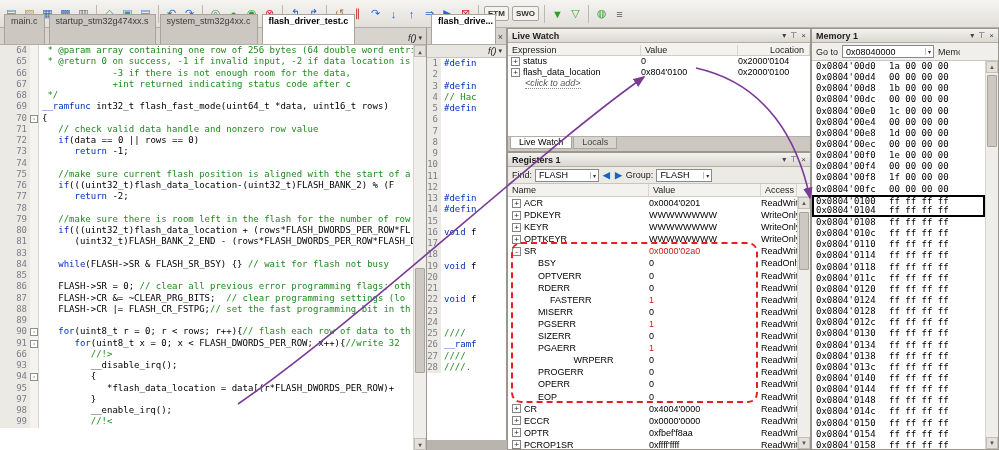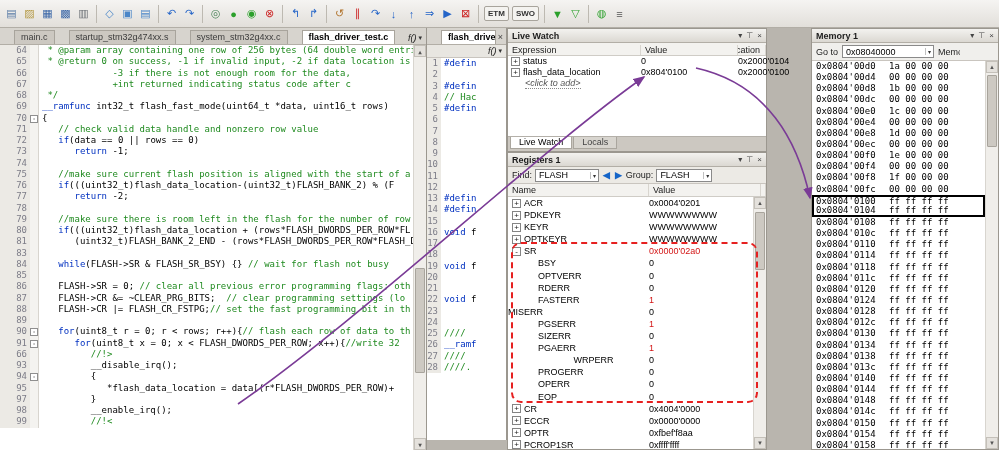--- a/index.html
+++ b/index.html
@@ -19,22 +19,22 @@
 
   .workspace { position:absolute; left:0; top:28px; right:0; bottom:0; }
 
   
   .editor-col { position:absolute; left:0; top:0; width:427px; bottom:0; background:#fff;
     border-right:1px solid #9b978f; display:flex; flex-direction:column; }
   .mini-col { position:absolute; left:427px; top:0; width:80px; bottom:10px; background:#fff;
     border-right:1px solid #9b978f; display:flex; flex-direction:column; }
   .tabstrip { height:17px; background:#d7d4ce; border-bottom:1px solid #b2aea6;
     display:flex; align-items:flex-end; font-size:9px; flex:none; }
-  .tab { padding:1px 6px 2px 6px; background:#ccc8c1; border:1px solid #a8a49c; border-bottom:none;
-    margin-left:14px; color:#3c3c3c; white-space:nowrap; overflow:hidden; max-width:110px; }
+  .tab { padding:1px 6px 18px 6px; background:#ccc8c1; border:1px solid #a8a49c; border-bottom:none;
+    margin-left:4px; color:#3c3c3c; white-space:nowrap; overflow:hidden; max-width:110px; }
   .tab.active { background:#fff; color:#000; font-weight:bold; }
   .fn-btn { margin-left:auto; font-size:9px; font-style:italic; padding:0 4px 1px 4px;
     display:flex; align-items:center; gap:2px; color:#222; }
   .fn-btn .caret { font-size:7px; font-style:normal; color:#333; }
   .tabclose { font-size:9px; color:#444; padding:0 3px 2px 2px; margin-left:auto; }
   .fnrow { height:13px; background:#e8e6e1; border-bottom:1px solid #c9c5bf; display:flex;
     justify-content:flex-end; align-items:center; flex:none; }
 
   .code-area { flex:1; position:relative; overflow:hidden; background:#fff;
     font-family:"DejaVu Sans Mono",monospace; font-size:9px; }
@@ -68,39 +68,39 @@
   .mthumb { top:14px; height:72px; }
 
   
   .panel { background:#fff; border:1px solid #9b978f; }
   .panel-header { height:14px; background:linear-gradient(#f3f2ef,#dbd8d2); border-bottom:1px solid #b2aea6;
     display:flex; align-items:center; font-size:9px; padding:0 4px; color:#1c1c1c; flex:none; }
   .panel-title { font-weight:bold; }
   .panel-icons { margin-left:auto; display:flex; gap:4px; font-size:8px; color:#444; }
   .panel-icons span { cursor:default; }
 
-  .panel-col { position:absolute; left:507px; top:0; width:260px; bottom:0; display:flex; flex-direction:column; }
+  .panel-col { position:absolute; left:507px; top:0; width:304px; bottom:0; display:flex; flex-direction:column; }
   .lw { height:124px; flex:none; display:flex; flex-direction:column; position:relative; }
   .reg { flex:1; display:flex; flex-direction:column; position:relative; overflow:hidden; }
   .mem { position:absolute; left:811px; top:0; width:188px; bottom:0; display:flex; flex-direction:column; }
 
   .cols { display:flex; height:13px; background:#f3f2ef; border-bottom:1px solid #cfccc6;
     font-size:9px; color:#222; flex:none; padding-right:13px; }
   .colcell { border-right:1px solid #d8d5cf; padding:0 0 0 4px; display:flex; align-items:center;
     overflow:hidden; white-space:nowrap; }
   .lw .cols { padding-right:0;align-items:flex-end; }
   .lw-c1 { width:133px; flex:none; } .lw-c2 { width:97px; flex:none; } .lw-c3 { flex:1; justify-content:flex-end; padding-right:5px; }
   .reg-c1 { width:141px; flex:none; } .reg-c2 { width:112px; flex:none; } .reg-c3 { flex:1; }
 
   .lw-rows { flex:none; }
   .lw-row { display:flex; height:11px; line-height:11px; font-size:9px; align-items:center; }
   .lw-x1 { width:133px; flex:none; padding-left:3px; display:flex; align-items:center; gap:3px;
     overflow:hidden; white-space:nowrap; }
   .lw-x2 { width:97px; flex:none; overflow:hidden; white-space:nowrap; }
-  .lw-x3 { flex:1; text-align:center; padding-right:5px; white-space:nowrap; }
+  .lw-x3 { flex:1; text-align:left; padding-right:5px; white-space:nowrap; }
   .addrow { height:11px; line-height:11px; font-size:9px; color:#555; padding-left:17px;font-style:italic; }
   .addrow span { border-bottom:1px dotted #888; }
   .lw-filler { flex:1; }
   .lw-tabsbar { height:15px; background:#ccc8c1; border-top:1px solid #b4b0a9; display:flex;
     align-items:flex-start; padding-left:2px; flex:none; }
   .pane-tab { font-size:9px; padding:0 8px 1px 8px; background:#d8d5cf; border:1px solid #aaa69e;
     border-top:none; color:#444; margin-right:1px; }
   .pane-tab.active { background:#fff; color:#000; }
 
   .findbar { height:17px; background:#eceae5; border-bottom:1px solid #c9c5bf; display:flex;
@@ -418,28 +418,28 @@
               <span class="reg-x3">ReadWrite</span>
             </div>
             <div class="reg-row">
               <span class="reg-x1" style="padding-left: 30px;">
                 <span>RDERR</span>
               </span>
               <span class="reg-x2">0</span>
               <span class="reg-x3">ReadWrite</span>
             </div>
             <div class="reg-row">
-              <span class="reg-x1" style="padding-left: 30px;">
+              <span class="reg-x1" style="padding-left: 42px;">
                 <span>FASTERR</span>
               </span>
               <span class="reg-x2 redv">1</span>
               <span class="reg-x3">ReadWrite</span>
             </div>
             <div class="reg-row">
-              <span class="reg-x1" style="">
+              <span class="reg-x1" style="padding-left: 30px;">
                 <span>MISERR</span>
               </span>
               <span class="reg-x2">0</span>
               <span class="reg-x3">ReadWrite</span>
             </div>
             <div class="reg-row">
               <span class="reg-x1" style="padding-left: 30px;">
                 <span>PGSERR</span>
               </span>
               <span class="reg-x2 redv">1</span>

